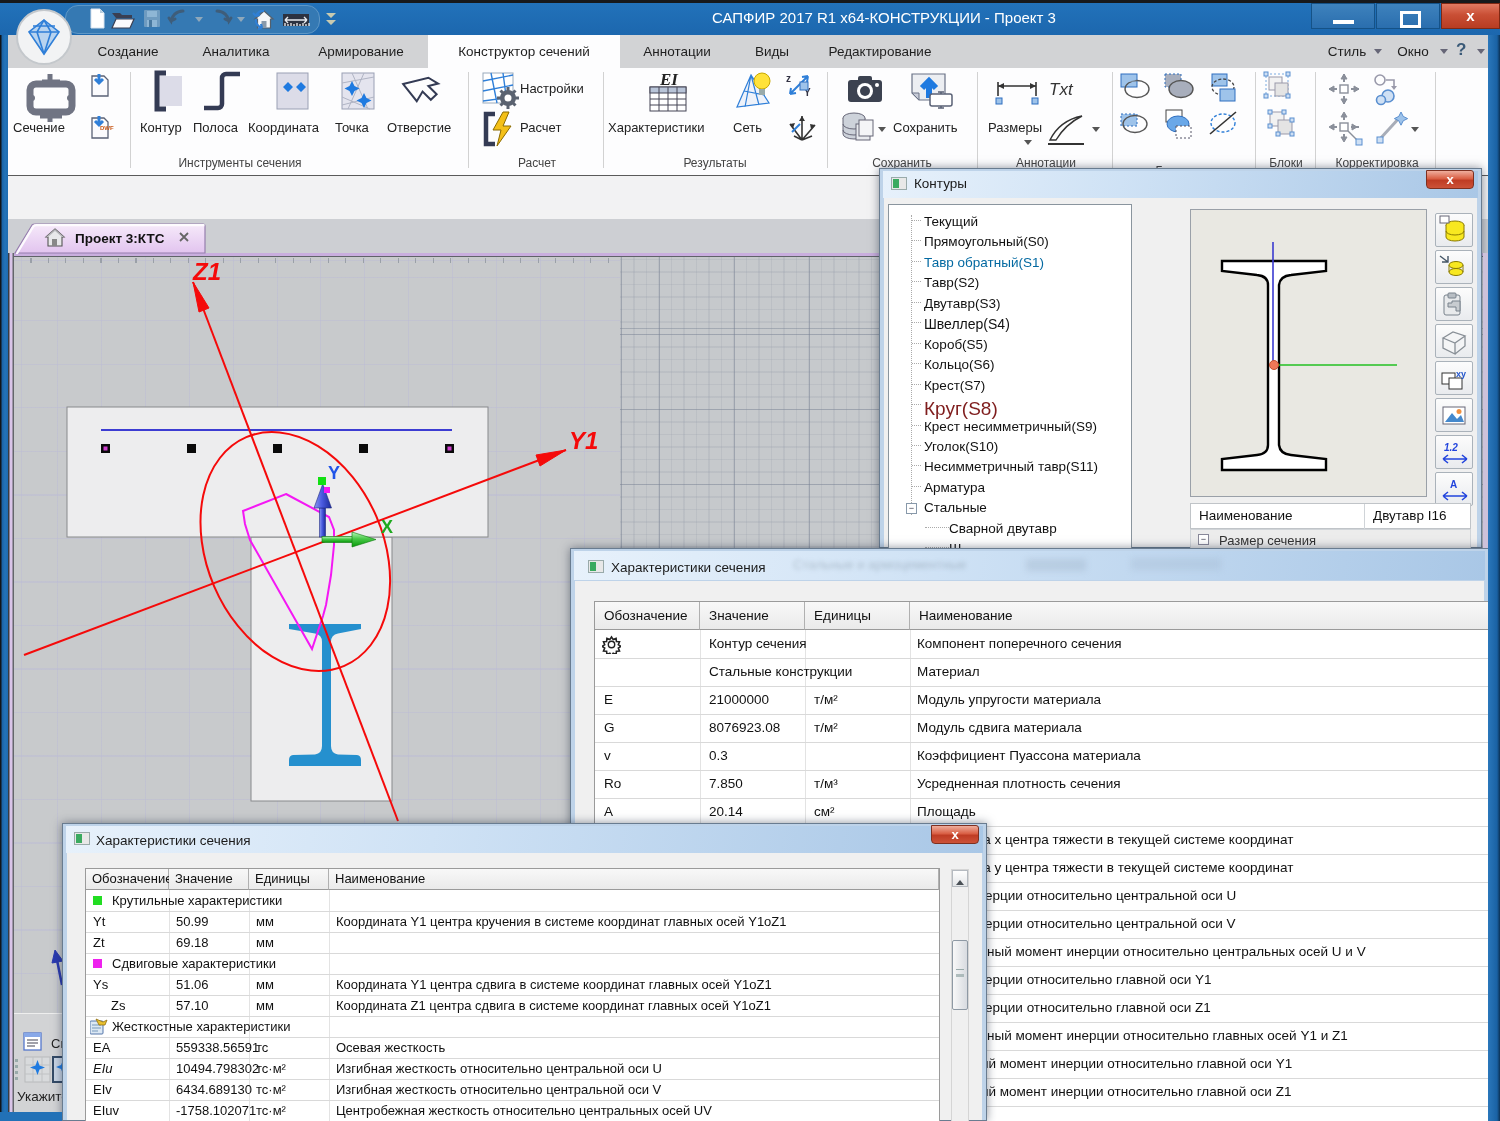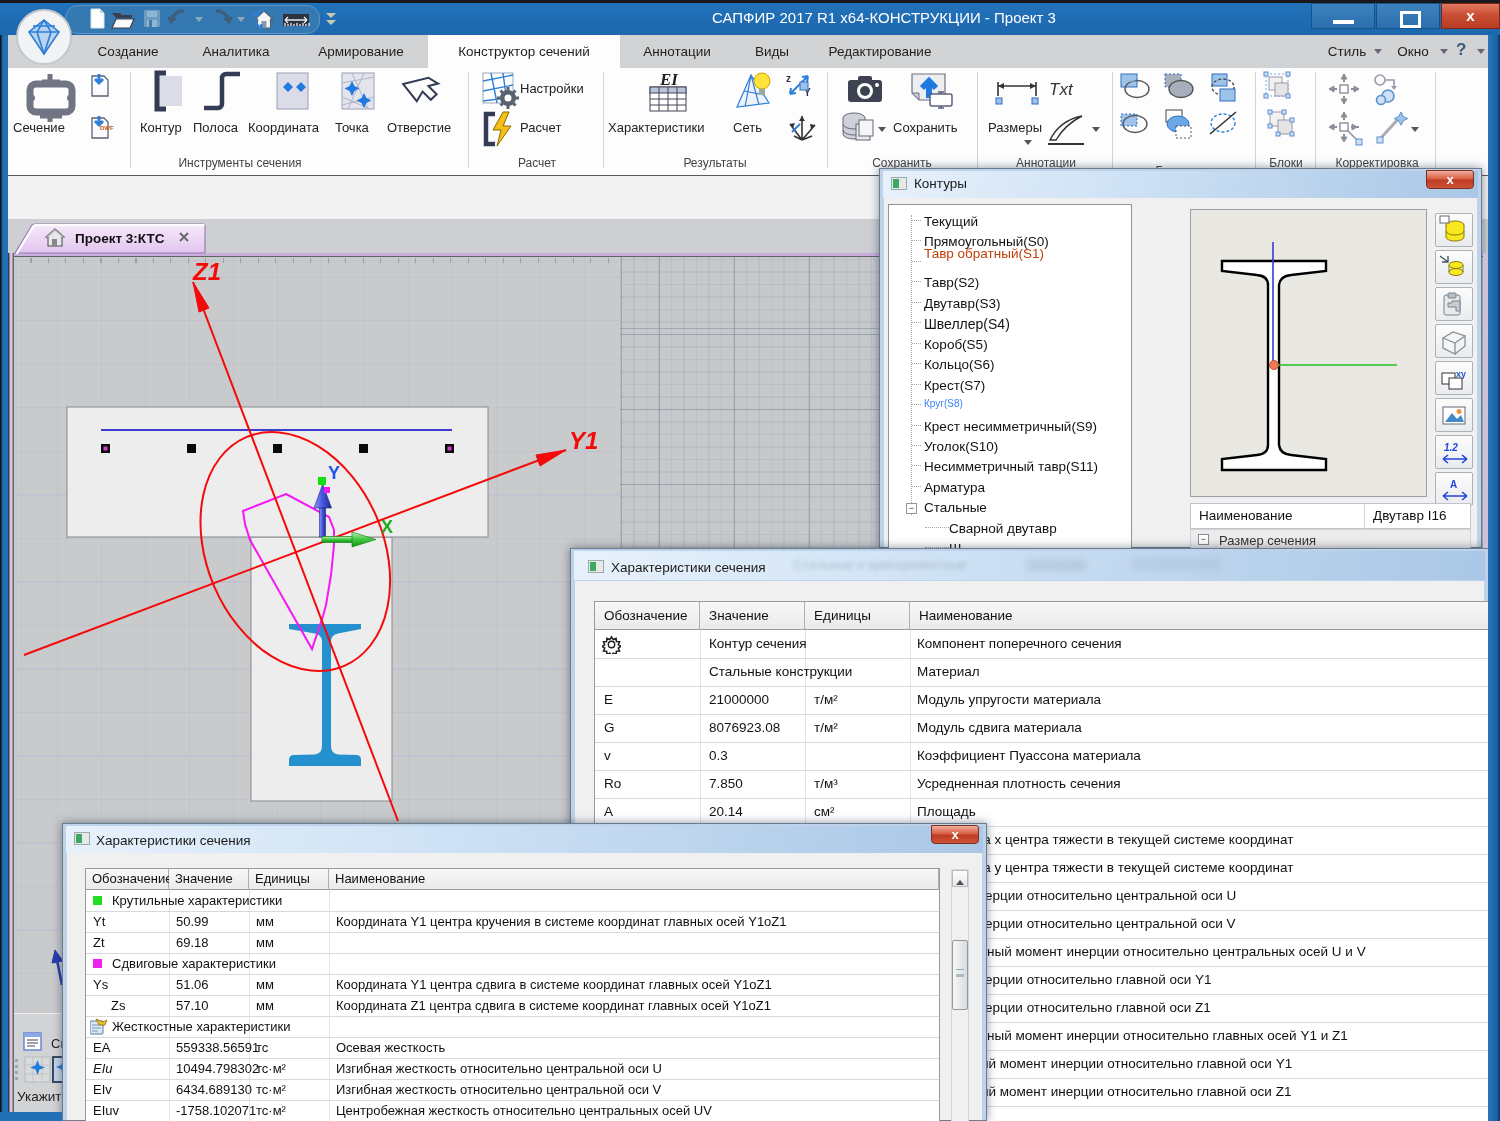--- a/index.html
+++ b/index.html
@@ -490,35 +490,35 @@
  <div class="dlgclient" style="top:29px;"></div>
 
  <div class="abs" style="left:8px;top:35px;width:244px;height:345px;background:#fff;border:1px solid #8a959e;box-sizing:border-box;overflow:hidden;">
   <div class="abs" style="left:22px;top:10px;width:1px;height:300px;border-left:1px dotted #aaa;"></div>
   <div id="tree">
         <div class="abs" style="left:23px;top:15px;width:9px;height:1px;border-top:1px dotted #aaa;"></div>
 <div class="abs" style="left:35px;top:9px;font-size:13.5px;color:#111;white-space:nowrap;">Текущий</div>
 <div class="abs" style="left:23px;top:35px;width:9px;height:1px;border-top:1px dotted #aaa;"></div>
 <div class="abs" style="left:35px;top:29px;font-size:13.5px;color:#111;white-space:nowrap;">Прямоугольный(S0)</div>
 <div class="abs" style="left:23px;top:56px;width:9px;height:1px;border-top:1px dotted #aaa;"></div>
-<div class="abs" style="left:35px;top:41px;font-size:13.5px;color:#c2410c;white-space:nowrap;">Тавр обратный(S1)</div>
+<div class="abs" style="left:35px;top:50px;font-size:13.5px;color:#0369a1;white-space:nowrap;">Тавр обратный(S1)</div>
 <div class="abs" style="left:23px;top:76px;width:9px;height:1px;border-top:1px dotted #aaa;"></div>
 <div class="abs" style="left:35px;top:70px;font-size:13.5px;color:#111;white-space:nowrap;">Тавр(S2)</div>
 <div class="abs" style="left:23px;top:97px;width:9px;height:1px;border-top:1px dotted #aaa;"></div>
 <div class="abs" style="left:35px;top:91px;font-size:13.5px;color:#111;white-space:nowrap;">Двутавр(S3)</div>
 <div class="abs" style="left:23px;top:117px;width:9px;height:1px;border-top:1px dotted #aaa;"></div>
 <div class="abs" style="left:35px;top:111px;font-size:14px;color:#111;white-space:nowrap;">Швеллер(S4)</div>
 <div class="abs" style="left:23px;top:138px;width:9px;height:1px;border-top:1px dotted #aaa;"></div>
 <div class="abs" style="left:35px;top:132px;font-size:13.5px;color:#111;white-space:nowrap;">Короб(S5)</div>
 <div class="abs" style="left:23px;top:158px;width:9px;height:1px;border-top:1px dotted #aaa;"></div>
 <div class="abs" style="left:35px;top:152px;font-size:13.5px;color:#111;white-space:nowrap;">Кольцо(S6)</div>
 <div class="abs" style="left:23px;top:179px;width:9px;height:1px;border-top:1px dotted #aaa;"></div>
 <div class="abs" style="left:35px;top:173px;font-size:13.5px;color:#111;white-space:nowrap;">Крест(S7)</div>
 <div class="abs" style="left:23px;top:199px;width:9px;height:1px;border-top:1px dotted #aaa;"></div>
-<div class="abs" style="left:35px;top:193px;font-size:10px;color:#3b82f6;white-space:nowrap;">Круг(S8)</div>
+<div class="abs" style="left:35px;top:193px;font-size:19px;color:#7f1d1d;white-space:nowrap;">Круг(S8)</div>
 <div class="abs" style="left:23px;top:220px;width:9px;height:1px;border-top:1px dotted #aaa;"></div>
 <div class="abs" style="left:35px;top:214px;font-size:13.5px;color:#111;white-space:nowrap;">Крест несимметричный(S9)</div>
 <div class="abs" style="left:23px;top:240px;width:9px;height:1px;border-top:1px dotted #aaa;"></div>
 <div class="abs" style="left:35px;top:234px;font-size:13.5px;color:#111;white-space:nowrap;">Уголок(S10)</div>
 <div class="abs" style="left:23px;top:260px;width:9px;height:1px;border-top:1px dotted #aaa;"></div>
 <div class="abs" style="left:35px;top:254px;font-size:13.5px;color:#111;white-space:nowrap;text-align:right;">Несимметричный тавр(S11)</div>
 <div class="abs" style="left:23px;top:281px;width:9px;height:1px;border-top:1px dotted #aaa;"></div>
 <div class="abs" style="left:35px;top:275px;font-size:13.5px;color:#111;white-space:nowrap;">Арматура</div>
 <div class="abs" style="left:17px;top:298px;width:11px;height:11px;background:#fff;border:1px solid #8899aa;box-sizing:border-box;font-size:9px;line-height:8px;text-align:center;color:#334;">−</div>
 <div class="abs" style="left:35px;top:295px;font-size:13.5px;color:#111;white-space:nowrap;">Стальные</div>

